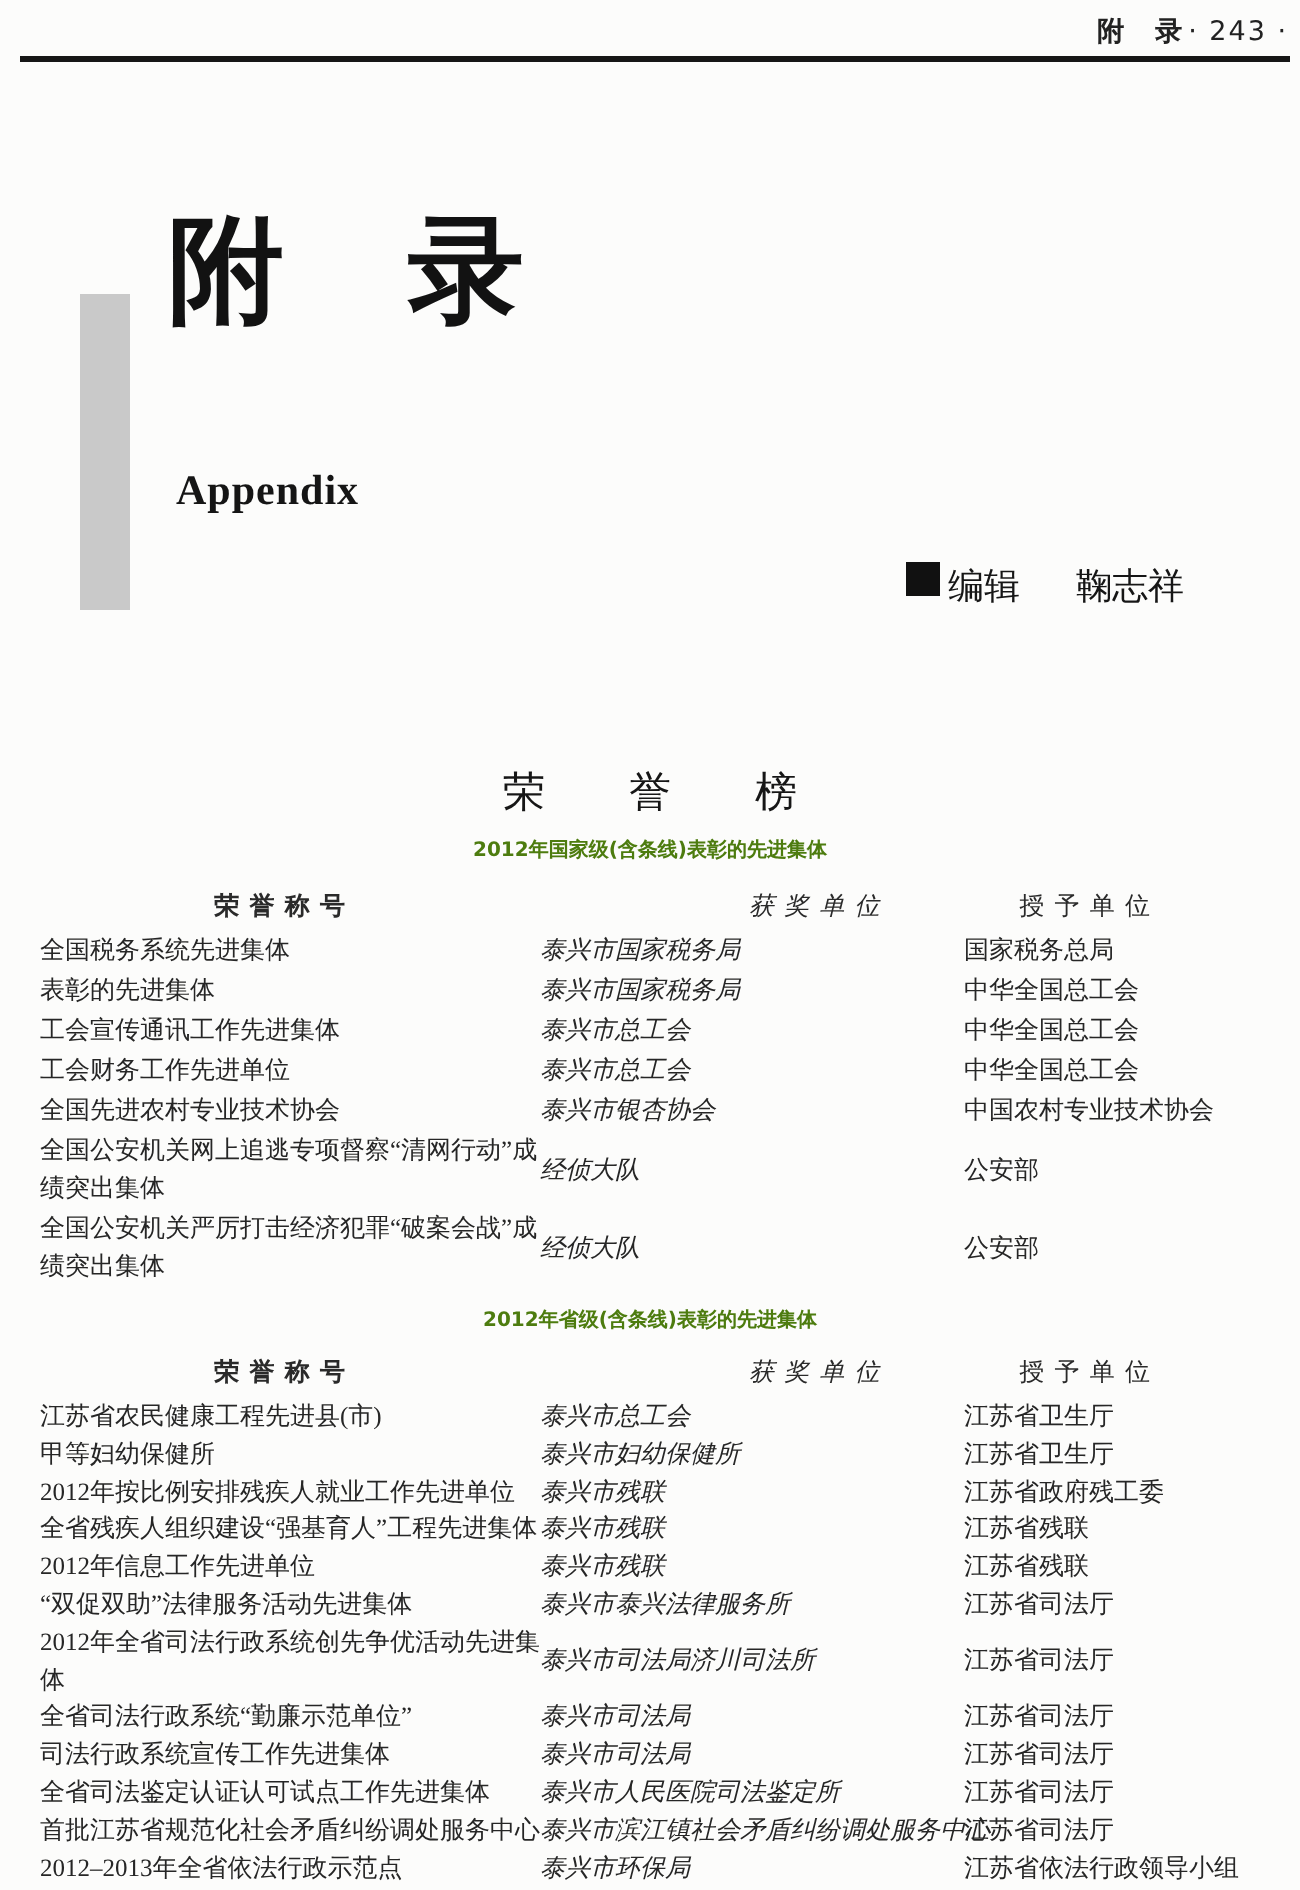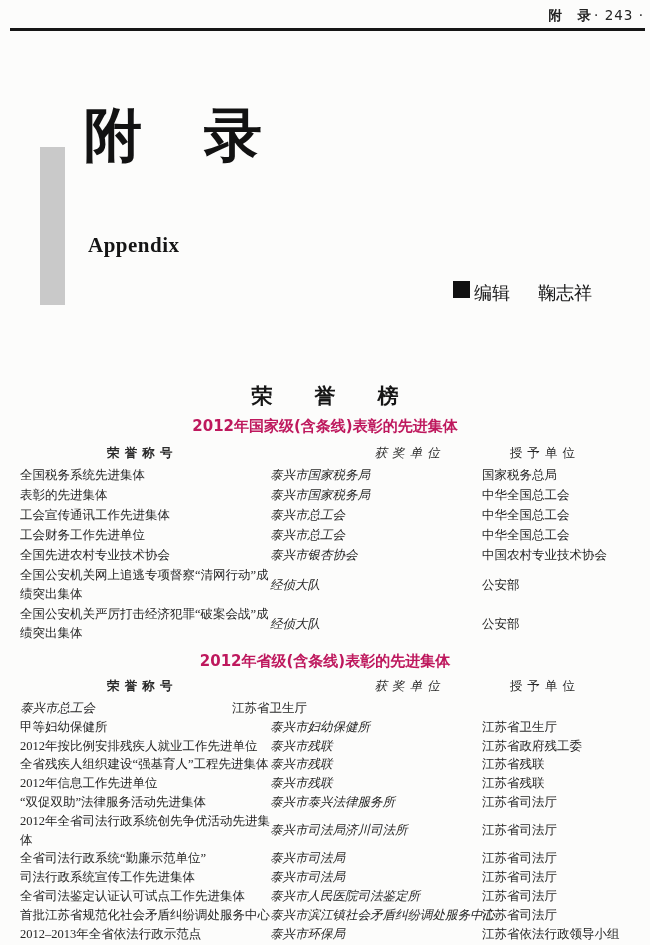--- a/index.html
+++ b/index.html
@@ -30,25 +30,25 @@
   .editor-line{
     position:absolute;top:281px;right:58px;font-size:18px;color:#161616;
     display:flex;
     font-family:"Liberation Serif","DejaVu Serif",serif;
   }
   .editor-square{width:17px;height:17px;background:#111;display:inline-block;margin-right:4px;}
   .editor-name{margin-left:28px;}
   
   .content{position:absolute;top:383px;left:0;right:0;}
   .honor-title{
-    text-align:center;font-size:21px;font-weight:bold;color:#161616;line-height:26px;
+    text-align:center;font-size:21px;font-weight:normal;color:#161616;line-height:26px;
     font-family:"DejaVu Sans","Liberation Sans",sans-serif;
   }
   .section-subtitle{
-    text-align:center;font-size:15px;font-weight:bold;color:#be185d;line-height:20px;
+    text-align:center;font-size:10px;font-weight:bold;color:#4d7c0f;line-height:20px;
     font-family:"DejaVu Sans","Liberation Sans",sans-serif;
   }
   .sub1{margin-top:7px;}
   .sub2{margin-top:8px;}
   .htable{margin:0 16px 0 20px;font-size:12.5px;color:#262626;}
   .t1{margin-top:8px;}
   .t2{margin-top:6px;}
   .thead{display:flex;line-height:19px;letter-spacing:1px;color:#2a2a2a;}
   .thead .c1{text-align:center;padding-right:45px;font-weight:bold;}
   .thead .c2{text-align:center;}
@@ -140,20 +140,21 @@
     <div class="section-subtitle sub2">2012年省级(含条线)表彰的先进集体</div>
     <div class="htable t2">
       <div class="thead">
         <div class="c1">荣 誉 称 号</div>
         <div class="c2">获 奖 单 位</div>
         <div class="c3">授 予 单 位</div>
       </div>
       <div class="tbody">
 
           <div class="trow">
+            <div class="c1">江苏省农民健康工程先进县(市)</div>
             <div class="c2">泰兴市总工会</div>
             <div class="c3">江苏省卫生厅</div>
           </div>
 
           <div class="trow">
             <div class="c1">甲等妇幼保健所</div>
             <div class="c2">泰兴市妇幼保健所</div>
             <div class="c3">江苏省卫生厅</div>
           </div>
 

